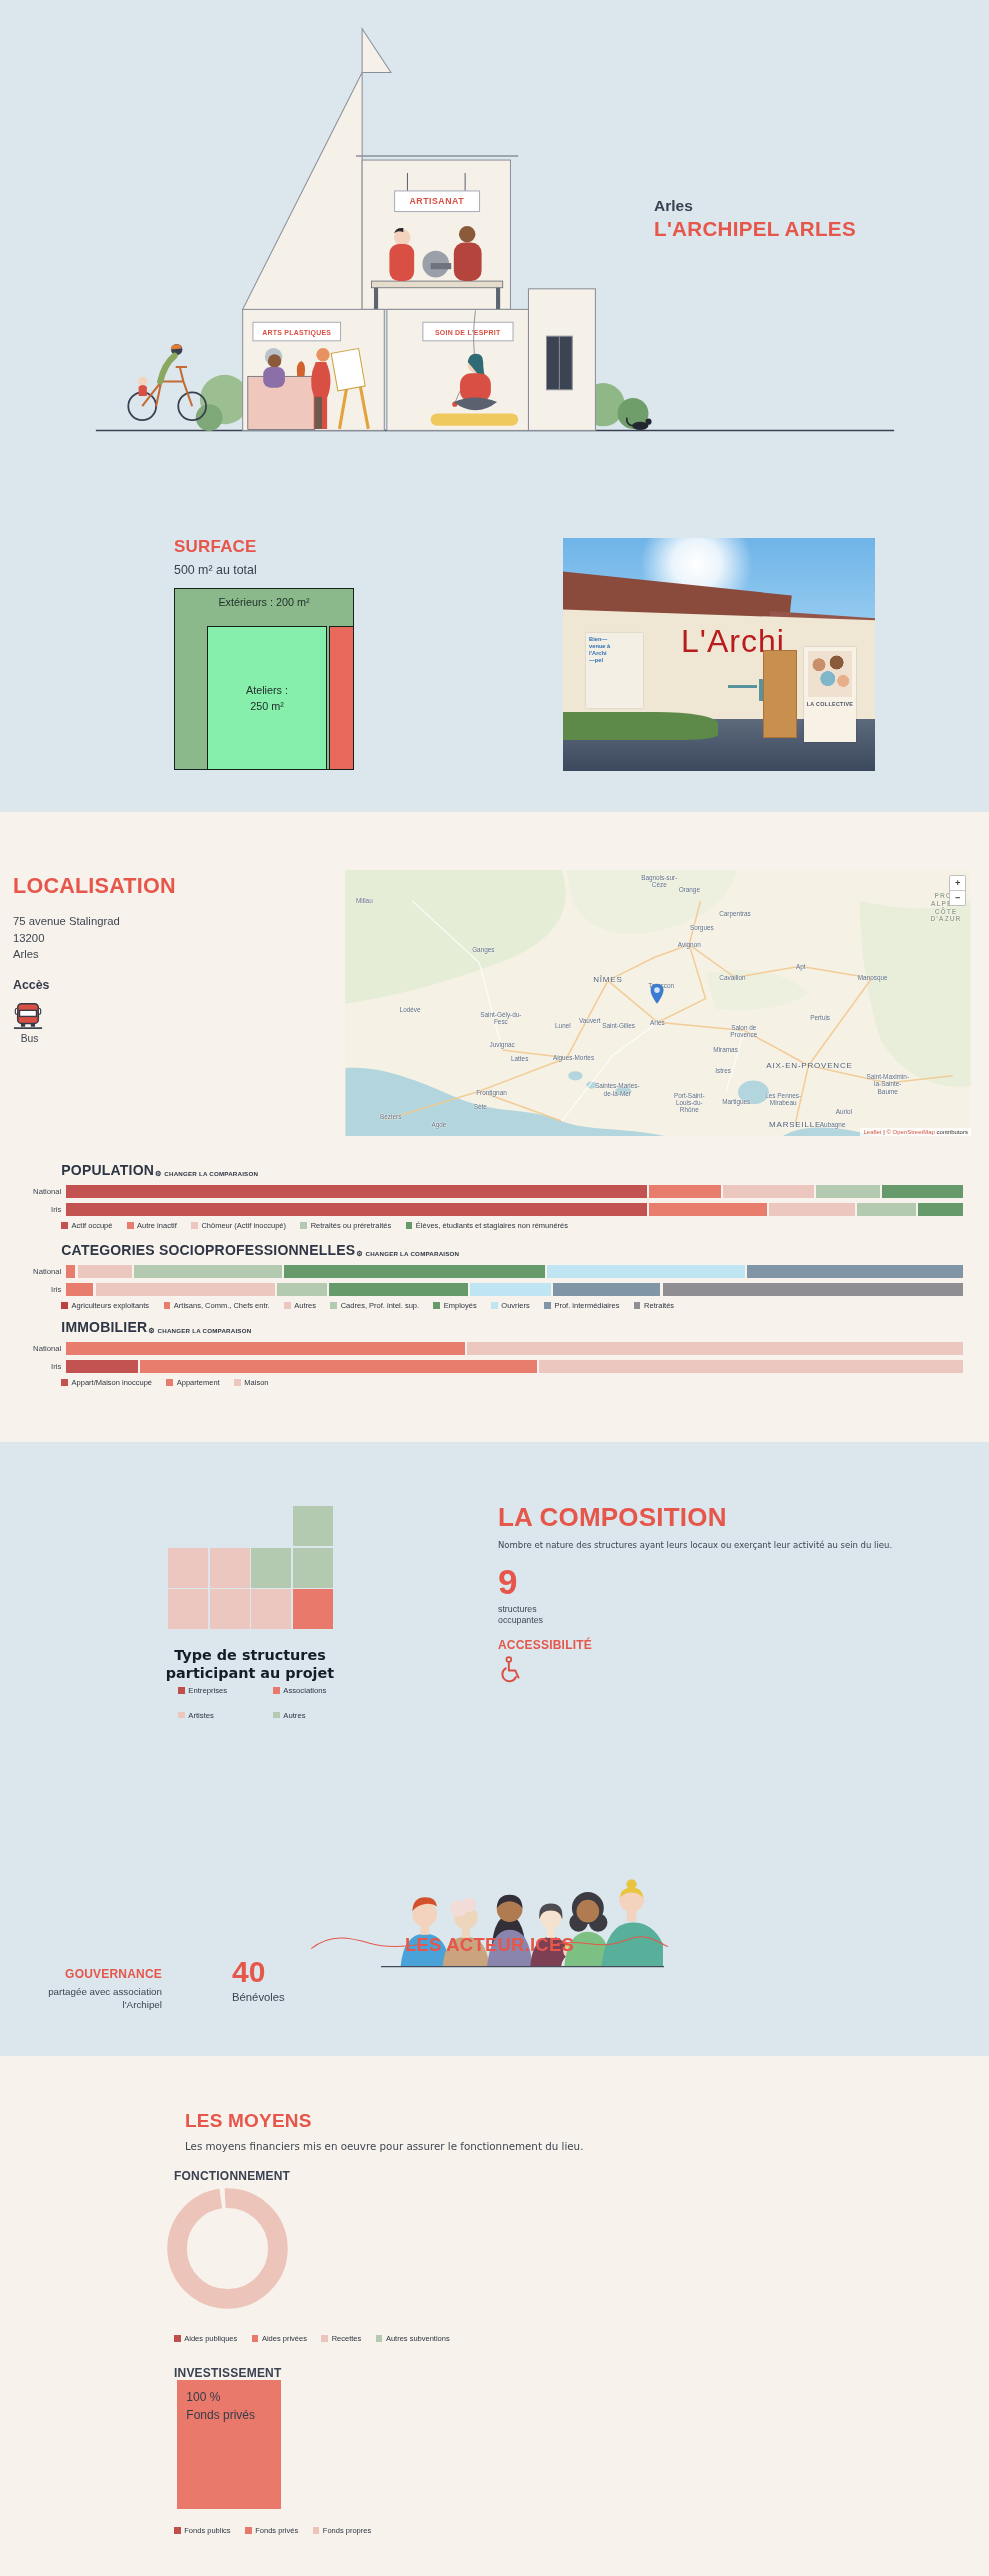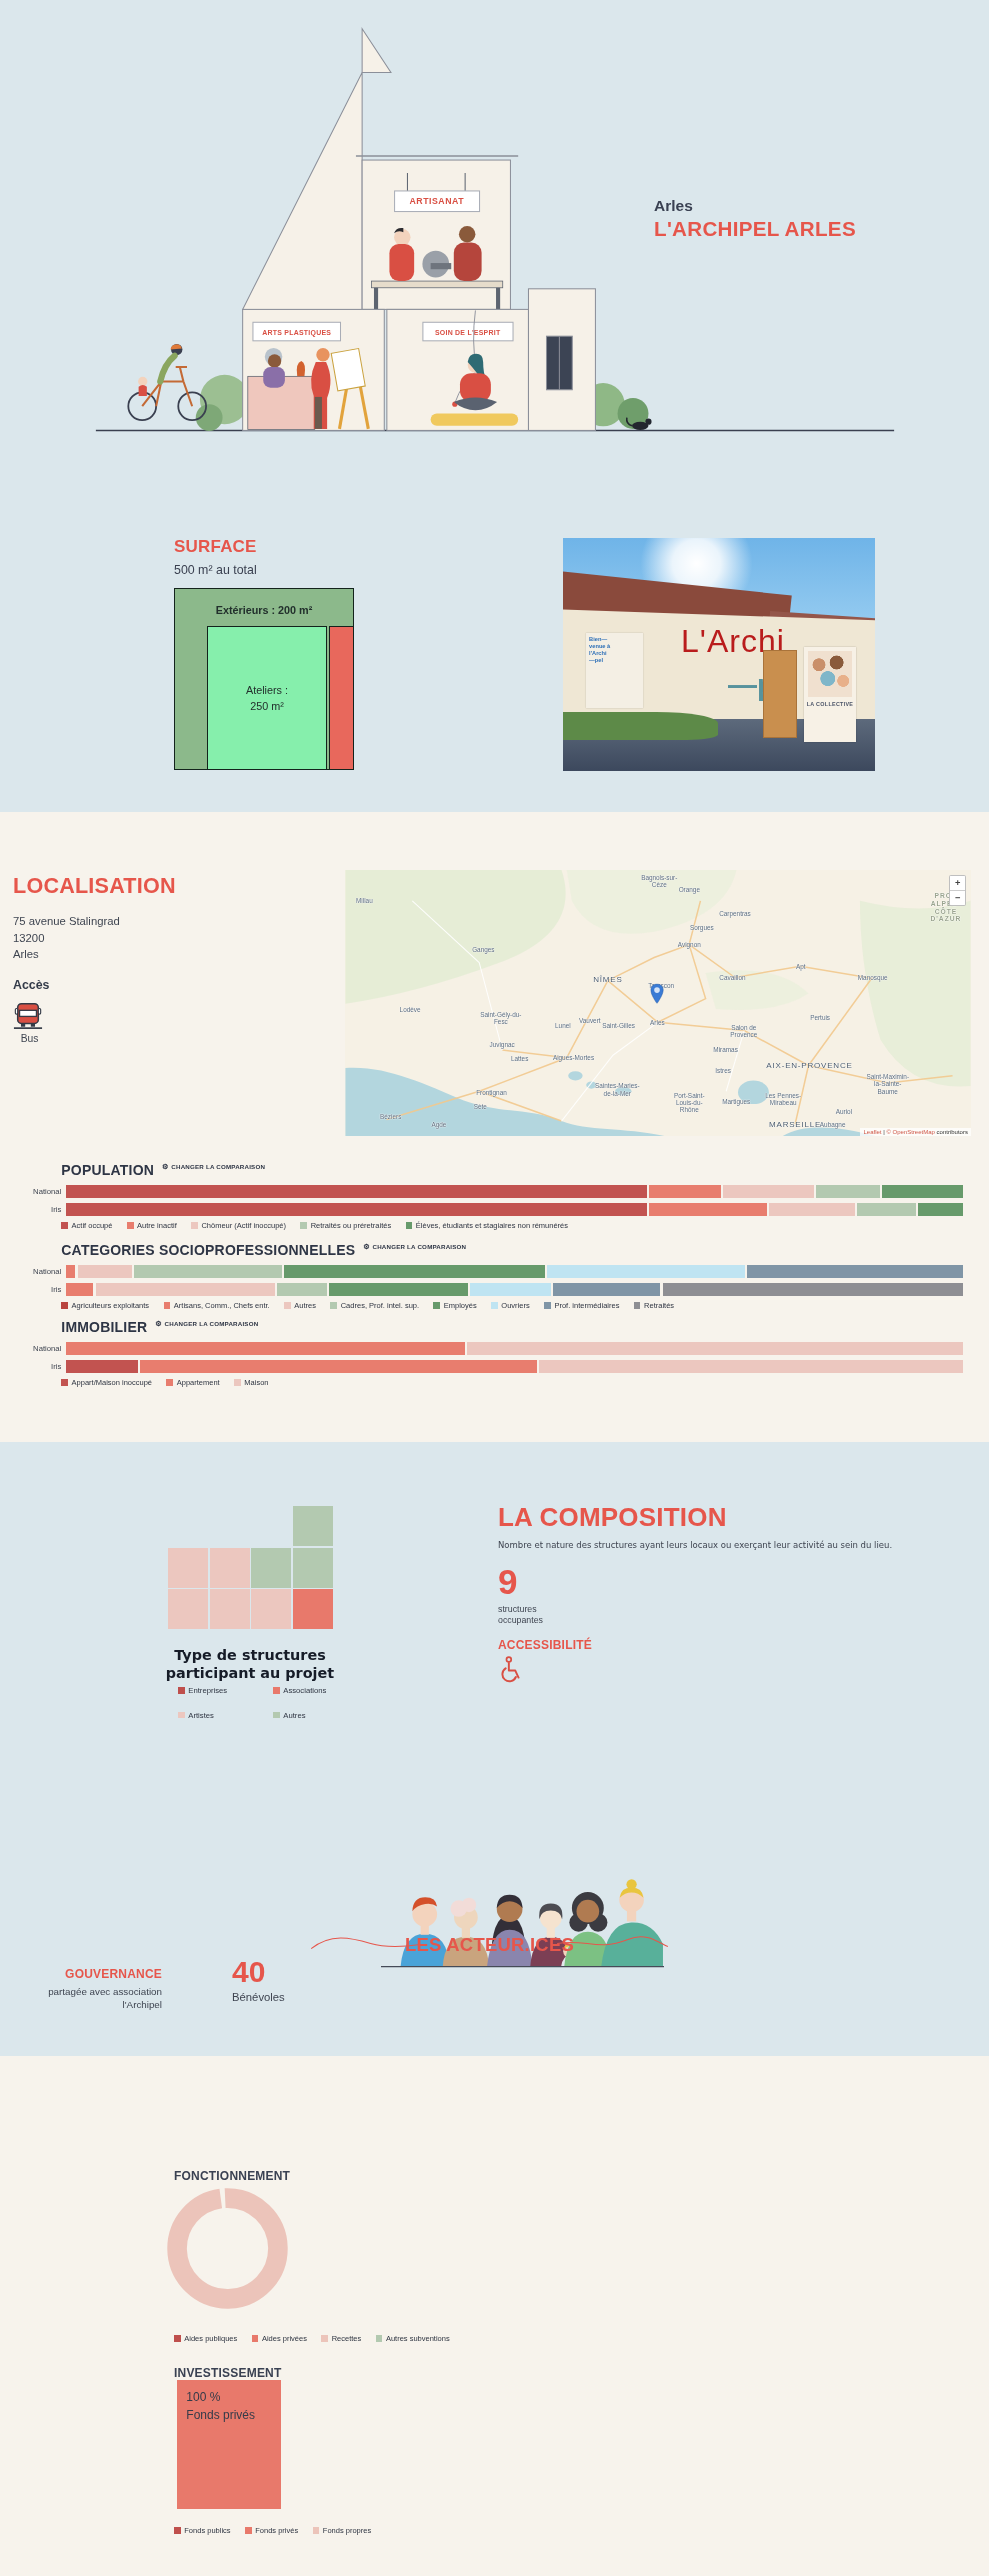--- a/index.html
+++ b/index.html
@@ -10,21 +10,21 @@
   .strip.cream{background:#f7f3ec;}
   .abs{position:absolute;}
   .h-accent{color:#e6564b;font-weight:800;letter-spacing:0.2px;}
   
   .hero-city{font-size:15.5px;font-weight:600;color:#3a4152;}
   .hero-title{font-size:20.6px;font-weight:800;color:#e6564b;letter-spacing:0.3px;margin-top:2.1px;}
   
   .surface-h{font-size:17px;}
   .surface-total{font-size:12.4px;color:#3a4050;margin-top:6.2px;}
   .sdiagram{position:absolute;left:174px;top:588px;width:180px;height:182px;background:#8cb98b;border:1.5px solid #13231c;box-sizing:border-box;}
-  .sd-outerlabel{position:absolute;left:0;right:0;top:15px;text-align:center;font-size:10.8px;font-weight:700;color:#22302c;}
+  .sd-outerlabel{position:absolute;left:0;right:0;top:7px;text-align:center;font-size:10.8px;font-weight:400;color:#22302c;}
   .sd-inner{position:absolute;left:32px;top:37px;width:120px;bottom:0;background:#86efac;border:1px solid #13231c;border-bottom:none;box-sizing:border-box;display:flex;flex-direction:column;justify-content:center;text-align:center;font-size:10.8px;font-weight:400;color:#22302c;line-height:1.5;}
   .sd-red{position:absolute;left:154px;top:37px;width:24px;bottom:0;background:#e8685c;border:1px solid #13231c;border-bottom:none;border-right:none;box-sizing:border-box;}
   
   .photo{position:absolute;left:563px;top:538px;width:312px;height:233px;overflow:hidden;}
   .ph-sky{position:absolute;inset:0;background:linear-gradient(180deg,#6fb4e8 0%,#9dd0f2 45%,#c6e4f7 70%);}
   .ph-sun{position:absolute;left:77px;top:-31px;width:113px;height:113px;background:radial-gradient(circle,#ffffff 0%,rgba(255,255,255,.85) 30%,rgba(255,255,255,0) 70%);}
   .ph-roof{position:absolute;left:-10.3px;top:45px;width:237px;height:46px;background:#8a4a3c;transform:rotate(6deg);}
   .ph-roof2{position:absolute;left:206px;top:77px;width:118px;height:28px;background:#94564a;transform:rotate(4deg);}
   .ph-wall{position:absolute;left:-5.2px;top:77px;width:330px;height:113px;background:#efe7d4;transform:rotate(2deg);}
   .ph-grav{position:absolute;left:0;bottom:-5.2px;width:100%;height:57px;background:linear-gradient(180deg,#5d6a7c,#39455a);}
@@ -52,21 +52,21 @@
   .mlabel.big{font-size:8px;letter-spacing:0.8px;color:#4a5a6a;}
   .mlabel.region{font-size:6.7px;letter-spacing:1px;color:#9aa48e;font-weight:600;}
   .zoomctl{position:absolute;right:5.2px;top:5.2px;width:14.4px;border:1px solid rgba(0,0,0,.25);border-radius:2.1px;overflow:hidden;background:#fff;}
   .zoomctl button{display:block;width:14.4px;height:14.4px;border:none;background:#fff;font-size:9.3px;font-weight:700;color:#444;padding:0;cursor:pointer;}
   .zoomctl button:first-child{border-bottom:0.5px solid #ccc;}
   .attrib{position:absolute;right:0;bottom:0;background:rgba(255,255,255,.75);font-size:6px;color:#333;padding:1px 3.1px;}
   .attrib .lk{color:#cf5648;}
   .marker{position:absolute;transform:translate(-50%,-100%);}
   
   .chart{position:absolute;left:9.3px;width:954px;}
-  .chart-head{padding-left:52px;display:flex;align-items:flex-start;gap:8px;}
+  .chart-head{padding-left:52px;display:flex;align-items:flex-end;gap:1px;}
   .chart-title{font-size:14px;font-weight:800;color:#2e3545;letter-spacing:0.2px;}
   .chip{display:inline-flex;align-items:center;gap:2.6px;background:none;border:none;padding:0;cursor:pointer;font-family:inherit;font-size:6.2px;font-weight:800;color:#2e3545;letter-spacing:0.2px;}
   .chip .gear{font-size:7.2px;}
   .bars{margin-top:6.7px;}
   .brow{display:flex;align-items:center;height:13px;margin-bottom:5.2px;}
   .blabel{width:52px;text-align:right;padding-right:5.2px;font-size:7.7px;color:#3f4551;flex:none;}
   .btrack{flex:1;display:flex;height:100%;}
   .bseg{height:100%;}
   .legend{padding-left:52px;display:flex;flex-wrap:wrap;align-items:center;margin-top:3.1px;row-gap:7.2px;}
   .lg-item{display:inline-flex;align-items:center;margin-right:14.4px;font-size:7.5px;color:#2f3542;}
@@ -618,20 +618,24 @@
   <div class="gov">
     <div class="h-accent gov-h">GOUVERNANCE</div>
     <div class="gov-text">partagée avec association
 l'Archipel</div>
   </div>
   <div class="benevoles">
     <div class="ben-val">40</div>
     <div class="ben-label">Bénévoles</div>
   </div>
 
+  <div class="abs" style="left:185px;top:2110px;">
+    <div class="h-accent moyens-h">LES MOYENS</div>
+    <div class="moyens-sub">Les moyens financiers mis en oeuvre pour assurer le fonctionnement du lieu.</div>
+  </div>
 
   <div class="abs block-label" style="left:174px;top:2169px;">FONCTIONNEMENT</div>
   <svg class="abs" style="left:167px;top:2188px;" width="121" height="121" viewBox="0 0 42 42">
     <circle id="donut-ring" cx="21" cy="21" r="17.5" fill="none" stroke="#ecc4ba" stroke-width="6.8" pathLength="100" stroke-dasharray="98.6 1.4" transform="rotate(-91 21 21)"></circle>
   </svg>
   <div class="legend" style="position:absolute;left:174px;top:2331px;padding-left:0;width:567px;">
       <span class="lg-item">
         <span class="sw" style="background: rgb(191, 79, 76);"></span>
         <span>Aides publiques</span>
       </span>

